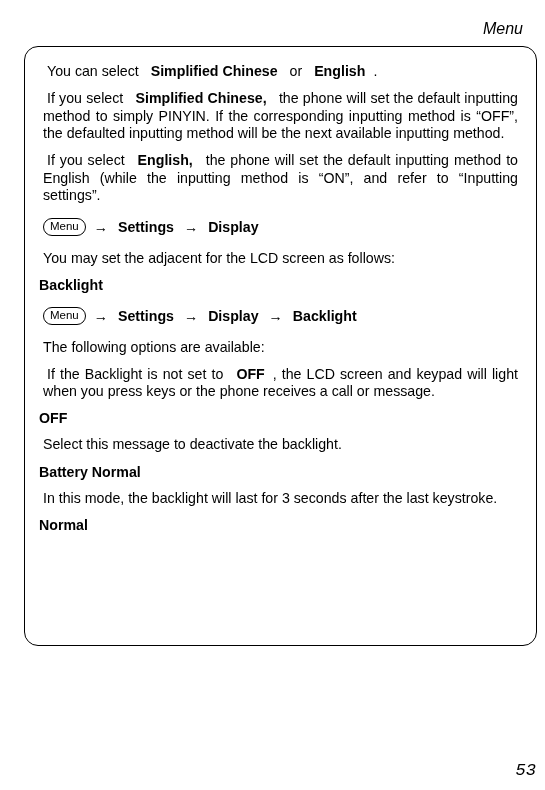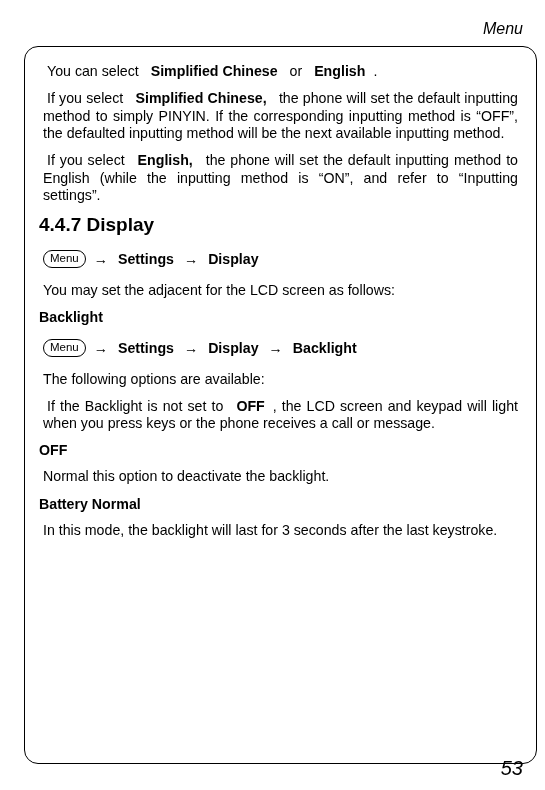--- a/index.html
+++ b/index.html
@@ -14,21 +14,21 @@
       text-align: right;
       font-style: italic;
       font-size: 16px;
       padding: 8px 26px 4px 0;
     }
     .page-frame {
       margin: 2px 16px 0 16px;
       border: 1.5px solid #000;
       border-radius: 14px;
       padding: 12px 14px 30px 14px;
-      height: 718px;
+      height: 600px;
     }
     .para {
       font-size: 14.2px;
       line-height: 1.22;
       margin-bottom: 10px;
       text-align: justify;
     }
     .heading-447 {
       font-size: 19px;
       font-weight: bold;
@@ -56,23 +56,24 @@
       font-size: 14.2px;
       font-weight: bold;
       margin: 10px 0 10px 0;
     }
     .arrow {
       font-weight: bold;
     }
     .page-num {
       position: absolute;
       bottom: 14px;
-      right: 26px;
+      right: 13px;
       font-style: italic;
-      font-size: 20px;
+      font-size: 17px;
+      font-family: Liberation Mono, monospace;
     }
     b { font-weight: bold; }
   </style>
 </head>
 <body>
 
 <div class="header-label">Menu</div>
 
 <div class="page-frame">
 
@@ -81,21 +82,20 @@
   </p>
 
   <p class="para">
     <span>If you select </span><b>Simplified Chinese,</b><span> the phone will set the default inputting method to simply PINYIN. If the corresponding inputting method is “OFF”, the defaulted inputting method will be the next available inputting method.</span>
   </p>
 
   <p class="para">
     <span>If you select </span><b>English,</b><span> the phone will set the default inputting method to English (while the inputting method is “ON”, and refer to “Inputting settings”.</span>
   </p>
 
-  <div class="heading-447">4.4.7 Display</div>
 
   <div class="nav-path">
     <span class="menu-pill">Menu</span>
     <span class="arrow">→</span>
       <span>Settings</span>
       <span class="arrow">→</span>
       <span>Display</span>
   </div>
 
   <p class="para">You may set the adjacent for the LCD screen as follows:</p>
@@ -113,21 +113,22 @@
   </div>
 
 
   <p class="para">The following options are available:</p>
 
   <p class="para">
     <span>If the Backlight is not set to </span><b>OFF</b><span>, the LCD screen and keypad will light when you press keys or the phone receives a call or message.</span>
   </p>
 
   <div class="subhead">OFF</div>
-  <p class="para">Normal this option to deactivate the backlight.</p>
+  <p class="para">Select this message to deactivate the backlight.</p>
 
   <div class="subhead">Battery Normal</div>
   <p class="para">In this mode, the backlight will last for 3 seconds after the last keystroke.</p>
 
+  <div class="subhead">Normal</div>
 
 </div>
 
 <div class="page-num">53</div>
 
 </body></html>

